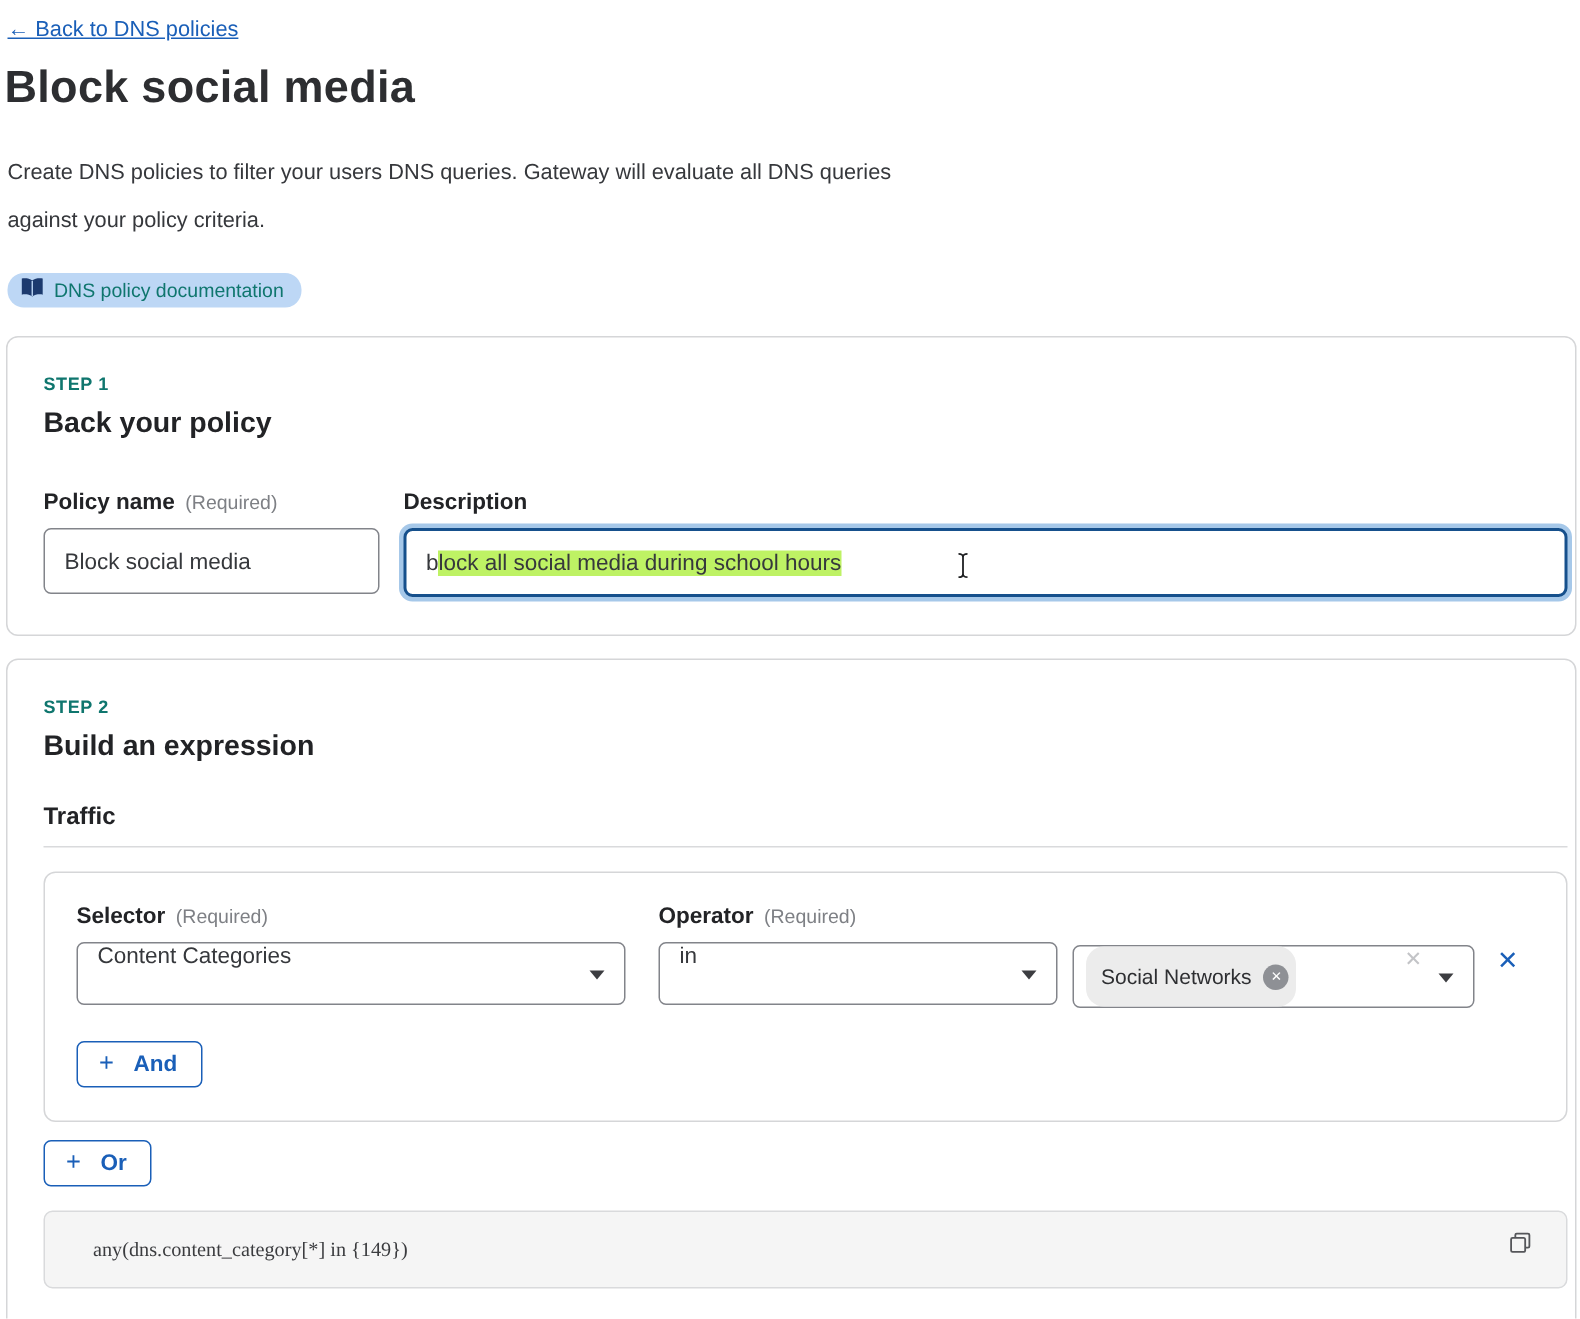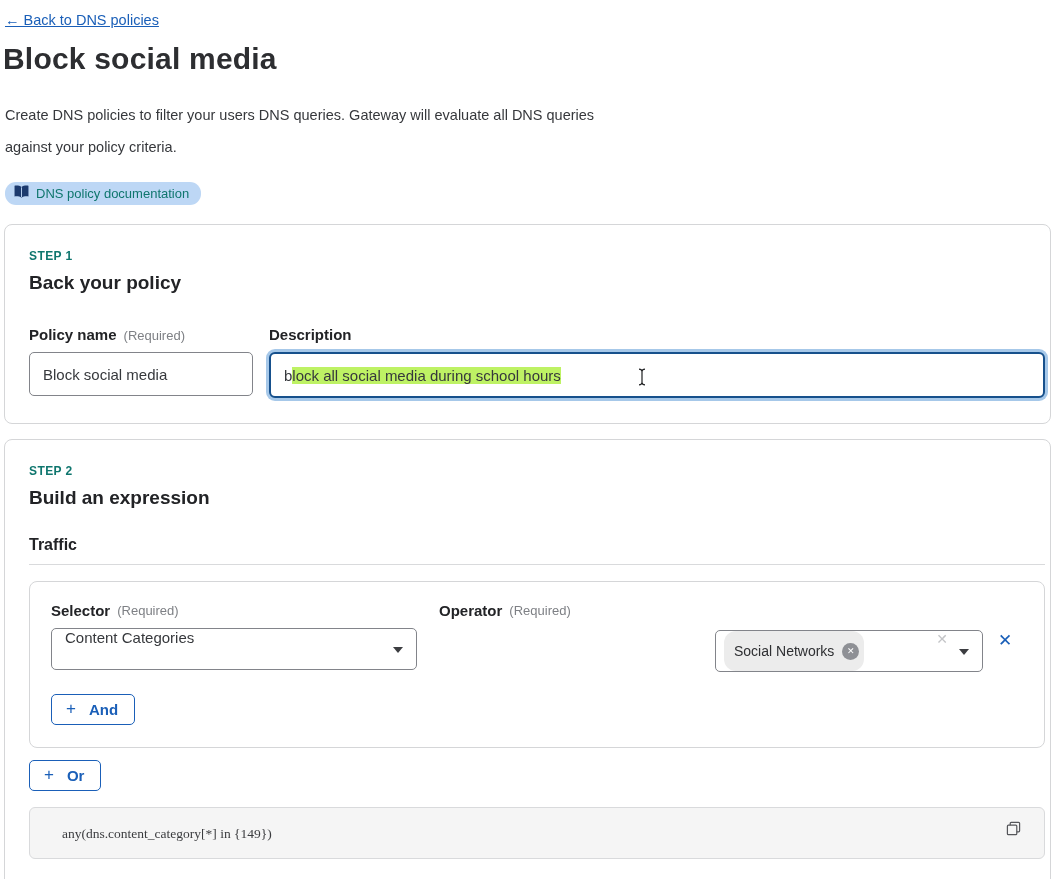--- a/index.html
+++ b/index.html
@@ -318,20 +318,24 @@
             <span>Content Categories</span>
             <span class="caret"></span>
           </div>
         </div>
 
         <div class="col-operator">
           <div class="cond-col-label-row">
             <span class="field-label">Operator</span>
             <span class="required">(Required)</span>
           </div>
+          <div class="select-box">
+            <span>in</span>
+            <span class="caret"></span>
+          </div>
         </div>
 
         <div class="col-value">
           <div class="select-box value-box">
             <span class="tag-pill">
               <span>Social Networks</span>
               <span class="tag-remove">✕</span>
             </span>
             <span class="clear-x">✕</span>
             <span class="caret"></span>

